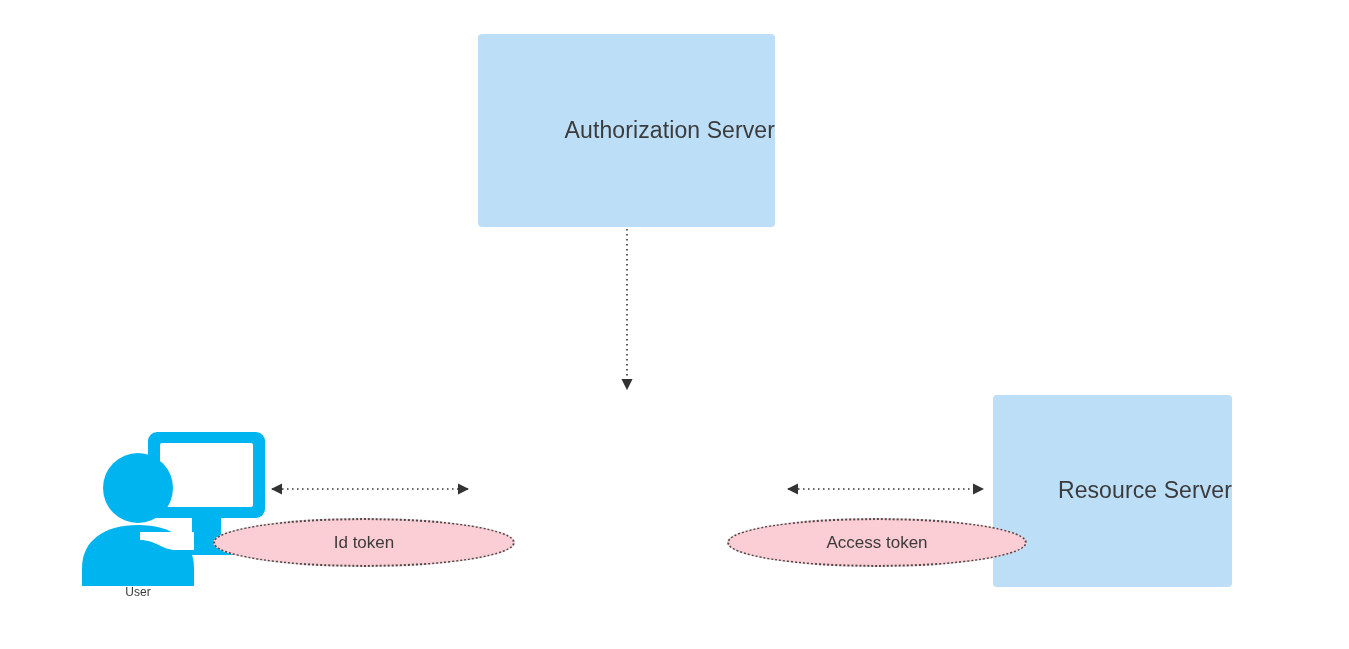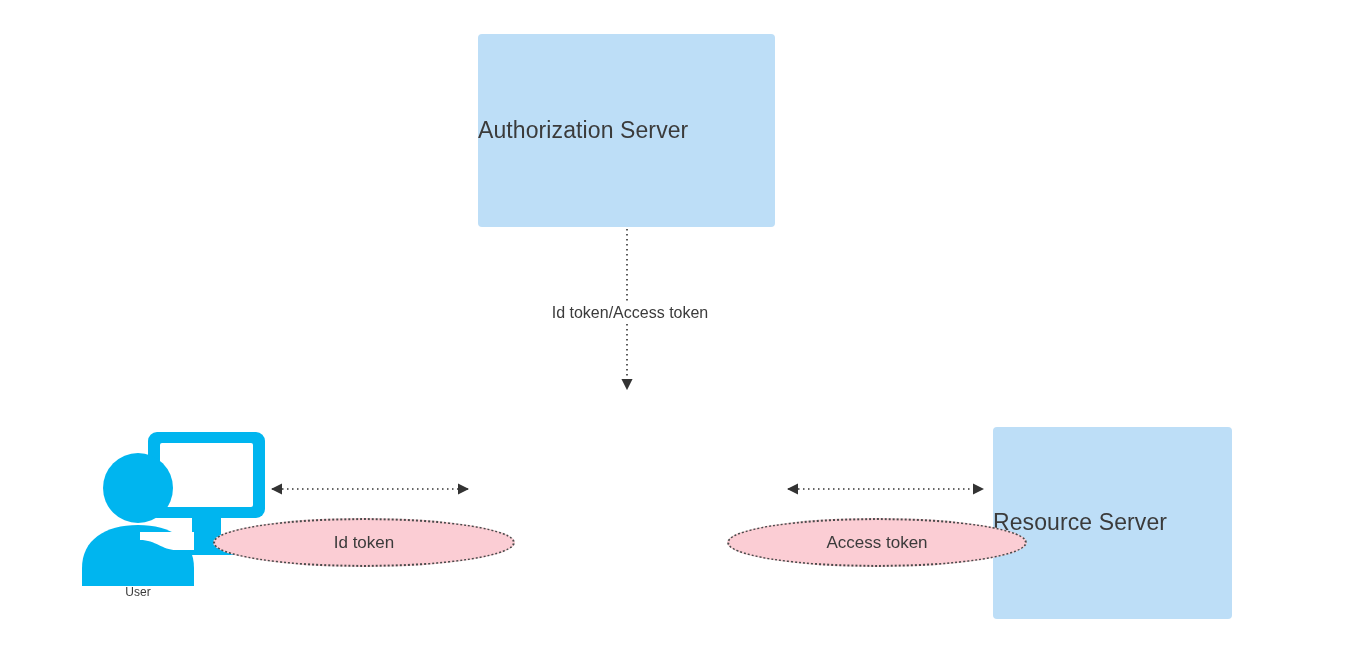--- a/index.html
+++ b/index.html
@@ -19,33 +19,33 @@
     background: #ffffff;
     overflow: hidden;
   }
   .node-box {
     position: absolute;
     box-sizing: border-box;
     background: #bddef7;
     border-radius: 4px;
     display: flex;
     align-items: center;
-    justify-content: flex-start;
+    justify-content: flex-end;
   }
   .node-label {
     font-size: 23px;
     color: #3b3b3b;
     letter-spacing: 0.1px;
     text-align: center;
     line-height: 1.2;
     white-space: nowrap;
   }
   #box-auth-server { left: 478px; top: 34px; width: 297px; height: 193px; }
   #box-client      { left: 478px; top: 395px; width: 297px; height: 192px; }
-  #box-resource    { left: 993px; top: 395px; width: 239px; height: 192px; margin-top: 32px; }
+  #box-resource    { left: 993px; top: 395px; width: 239px; height: 192px; }
 
   
   .svg-layer {
     position: absolute;
     left: 0;
     top: 0;
     width: 1349px;
     height: 649px;
     overflow: visible;
     pointer-events: none;
@@ -135,21 +135,20 @@
 
     <g>
       <line x1="272" y1="489" x2="468" y2="489" stroke="#333333" stroke-width="1.6" stroke-dasharray="1.5 3.5" stroke-linecap="butt" marker-start="url(#arrow-start)" marker-end="url(#arrow-end)"></line>
     </g>
 
     <g>
       <line x1="788" y1="489" x2="983" y2="489" stroke="#333333" stroke-width="1.6" stroke-dasharray="1.5 3.5" stroke-linecap="butt" marker-start="url(#arrow-start)" marker-end="url(#arrow-end)"></line>
     </g>
   </svg>
 
-  <div class="edge-label" id="label-token-flow">Id token/Access token</div>
 
   <svg id="user-actor" viewBox="0 0 192 158" width="192" height="158">
 
     <g>
       <rect x="70" y="4" width="117" height="86" rx="9" ry="9" fill="#00b5ef"></rect>
       <rect x="82" y="15" width="93" height="64" rx="2" ry="2" fill="#ffffff"></rect>
 
       <rect x="114" y="89" width="29" height="31" fill="#00b5ef"></rect>
 
       <rect x="92" y="115" width="73" height="12" rx="4" ry="4" fill="#00b5ef"></rect>

